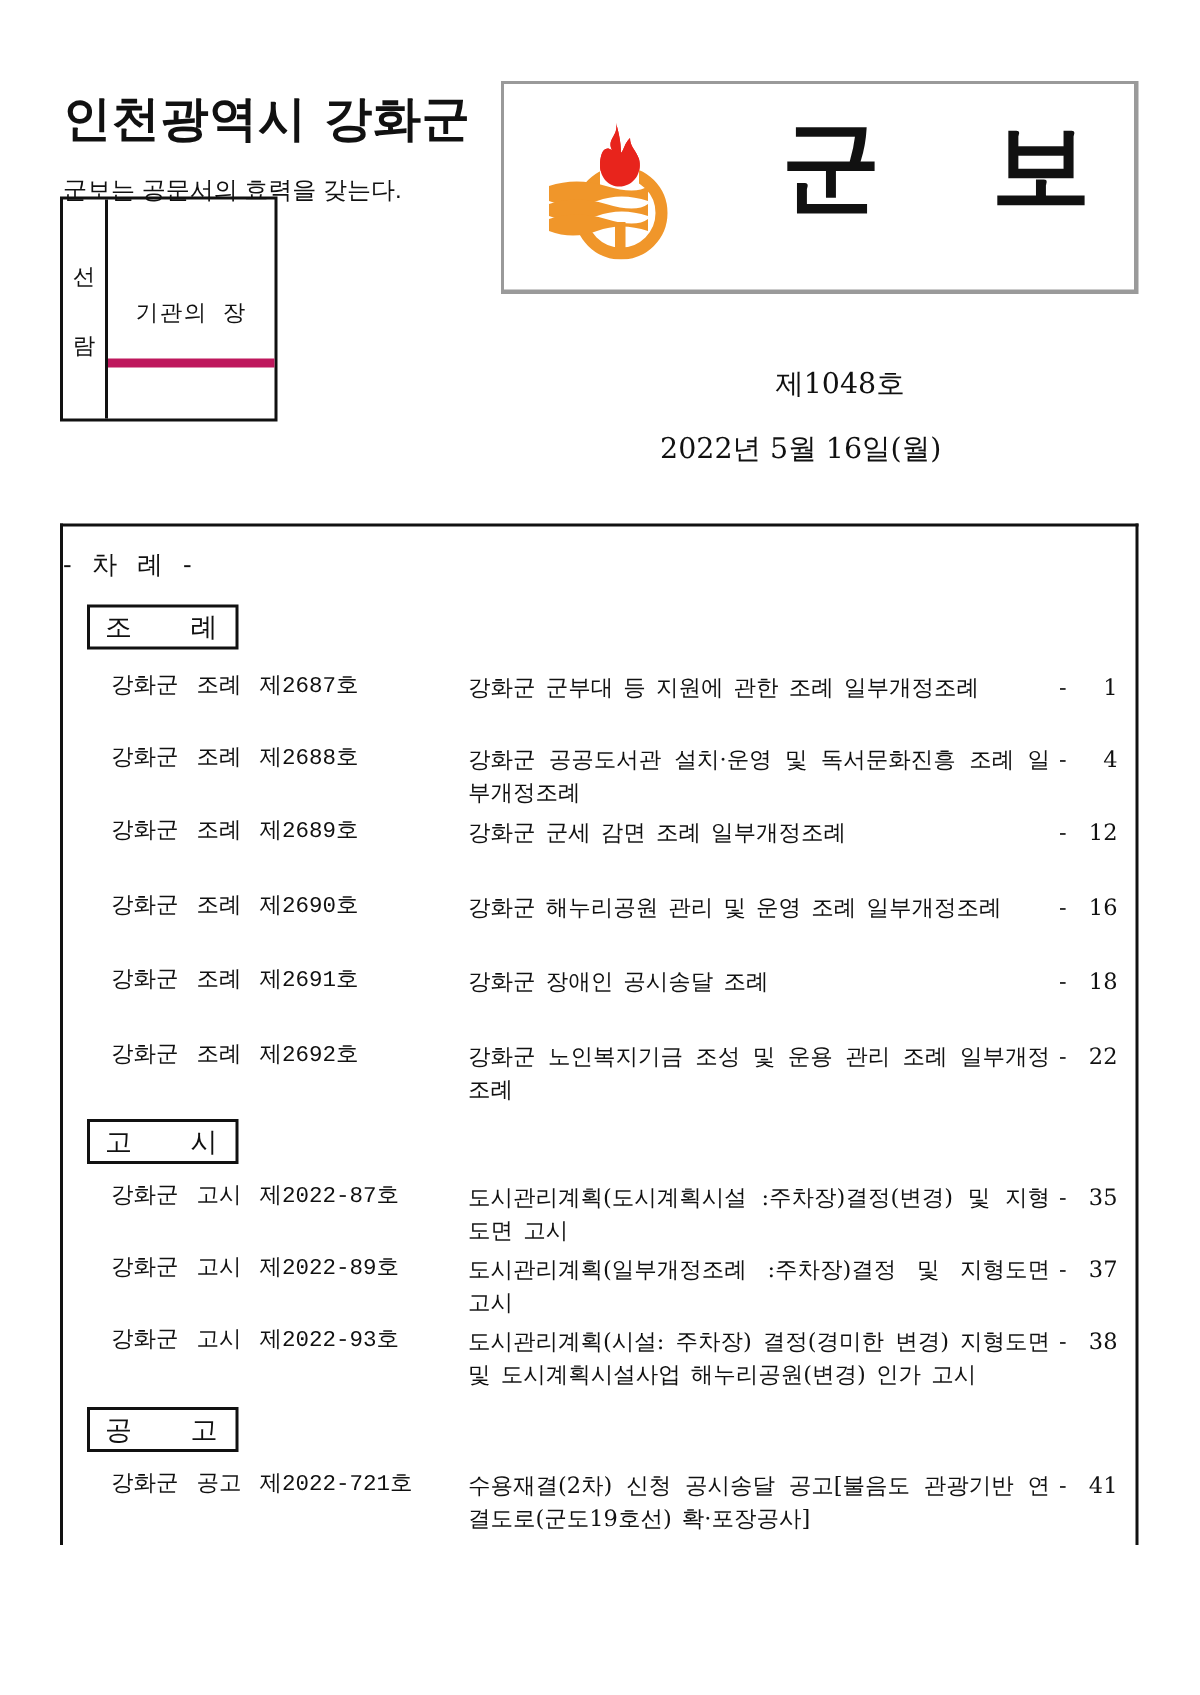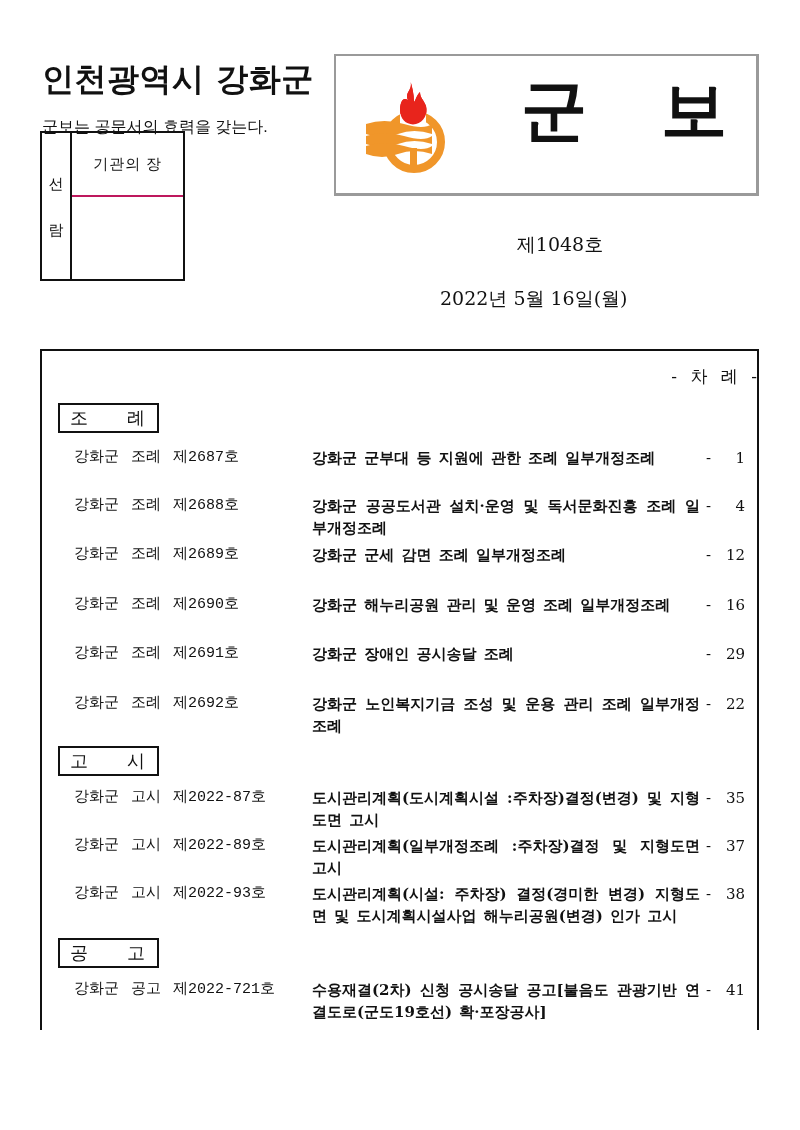--- a/index.html
+++ b/index.html
@@ -26,71 +26,71 @@
       border: 2px solid #111; box-sizing: border-box; display: flex;
     }
     .review-left {
       width: 30px; border-right: 2px solid #111; display: flex; flex-direction: column;
       align-items: center; justify-content: space-around; padding: 28px 0 26px;
       box-sizing: border-box; font-size: 15px;
       font-family: "DejaVu Sans", "Liberation Sans", sans-serif;
     }
     .review-right { flex: 1; display: flex; flex-direction: column; }
     .review-head {
-      height: 62px; border-bottom: 2px solid #be185d; display: flex; align-items: center;
+      height: 62px; border-bottom: 6px solid #be185d; display: flex; align-items: center;
       justify-content: center; font-size: 15px; letter-spacing: 1px;
-      font-family: Liberation Serif, serif;
+      font-family: Liberation Mono, monospace;
+      margin-top: 44px;
     }
     .review-body { flex: 1; }
 
     
     .masthead {
       position: absolute; left: 334px; top: 54px; width: 425px; height: 142px;
       border: 2px solid #9a9a9a; border-bottom-width: 3px; border-right-width: 3px;
       box-sizing: border-box; background: #fff;
     }
     .logo { position: absolute; left: 28px; top: 22px; width: 90px; height: 95px; }
     .mast-char {
       position: absolute; top: 22px; font-size: 66px; font-weight: bold;
       font-family: "DejaVu Sans", "Liberation Sans", sans-serif; line-height: 1;
     }
     .mast-char.c1 { left: 185px; }
     .mast-char.c2 { left: 325px; }
 
     .issue-no {
-      position: absolute; left: 480px; top: 232px; width: 160px; text-align: center;
+      position: absolute; left: 480px; top: 243px; width: 160px; text-align: center;
       font-size: 19px;
     }
     .issue-date {
       position: absolute; left: 440px; top: 286px; width: 250px; 
       font-size: 19px;
     }
 
     
     .toc {
       position: absolute; left: 40px; top: 349px; width: 719px; height: 681px;
       border: 2px solid #111; border-bottom: none; box-sizing: border-box;
     }
     .toc-title {
-      position: absolute; left: 0; right: 0; top: 14px; text-align: right;
+      position: absolute; left: 0; right: 0; top: 14px; text-align: left;
       font-size: 17px; word-spacing: 8px;
     }
     .section-label {
       position: absolute; left: 16px; width: 101px; height: 30px;
       border: 2px solid #111; box-sizing: border-box; background: #fff;
       display: flex; align-items: center; justify-content: space-between;
       padding: 0 12px 0 10px; font-size: 18px;
       font-family: "DejaVu Sans", "Liberation Sans", sans-serif;
     }
     .entry { position: absolute; left: 0; right: 0; font-size: 15px; line-height: 22px; }
     .entry .ref { position: absolute; left: 32px; top: 0; white-space: nowrap; word-spacing: 3px; font-family: Liberation Mono, monospace; }
     .entry .title {
       position: absolute; left: 270px; width: 388px; top: 0; text-align: justify;
       word-spacing: 2px;
-      font-weight: bold;
     }
     .entry .dash { position: absolute; left: 664px; top: 0; }
     .entry .page { position: absolute; right: 12px; top: 0; text-align: right; }
   </style>
 </head>
 <body>
 
 <div class="org-title">인천광역시 강화군</div>
 <div class="org-sub">군보는 공문서의 효력을 갖는다.</div>
 
@@ -157,21 +157,21 @@
   <div class="entry" style="top:243px;">
     <span class="ref">강화군 조례 제2690호</span>
     <span class="title">강화군 해누리공원 관리 및 운영 조례 일부개정조례</span>
     <span class="dash">-</span>
     <span class="page">16</span>
   </div>
   <div class="entry" style="top:292px;">
     <span class="ref">강화군 조례 제2691호</span>
     <span class="title">강화군 장애인 공시송달 조례</span>
     <span class="dash">-</span>
-    <span class="page">29</span>
+    <span class="page">18</span>
   </div>
   <div class="entry" style="top:342px;">
     <span class="ref">강화군 조례 제2692호</span>
     <span class="title">강화군 노인복지기금 조성 및 운용 관리 조례 일부개정조례</span>
     <span class="dash">-</span>
     <span class="page">22</span>
   </div>
 
   <div class="section-label" style="top:395px;">
     <span>고</span>

